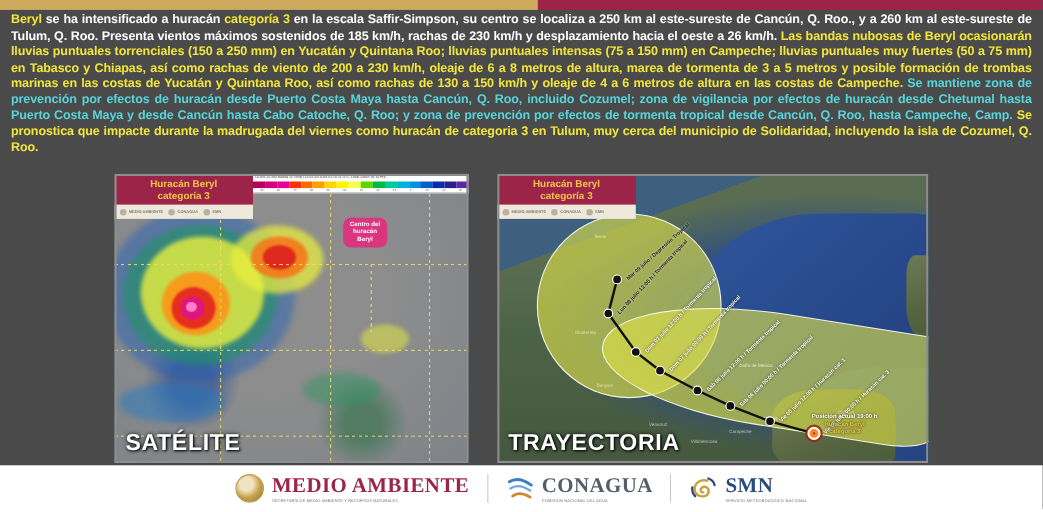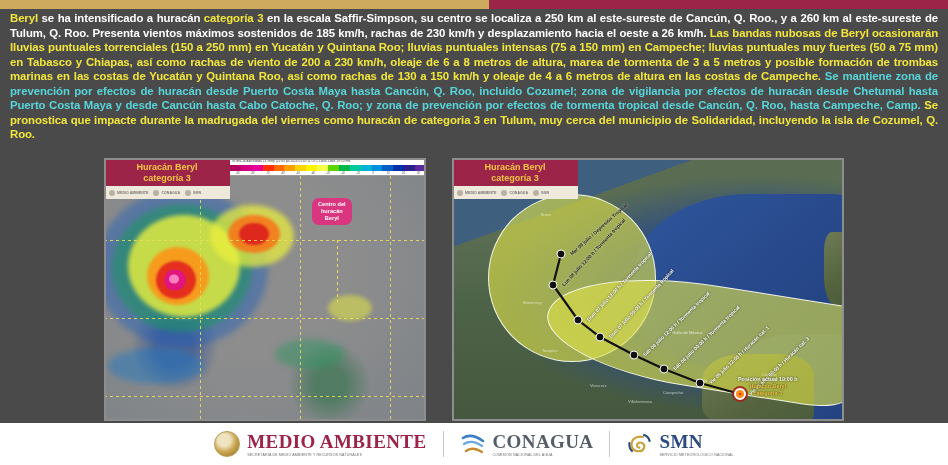--- a/index.html
+++ b/index.html
@@ -294,20 +294,21 @@
     <div class="badge" style="width:126px;">
       <span>Huracán Beryl</span>
       <span class="l2">categoría 3</span>
     </div>
     <div class="logostrip" style="top:28px; width:126px;">
       <span>MEDIO AMBIENTE</span>
       <span>CONAGUA</span>
       <span>SMN</span>
     </div>
 
+    <div class="caption">SATÉLITE</div>
     <div class="panel-frame"></div>
   </div>
 
   <div class="panel panel-tray">
     <div class="tray-img">
 
       <div class="sea" style="left:182px; top:36px; width:250px; height:175px; border-radius:46% 22% 30% 40%;"></div>
       <div class="sea" style="left:286px; top:176px; width:150px; height:95px; border-radius:38% 18% 10% 40%;"></div>
 
       <div class="land" style="left:250px; top:196px; width:112px; height:72px; border-radius:36% 30% 18% 28%;"></div>
@@ -367,20 +368,21 @@
     <div class="badge" style="width:126px;">
       <span>Huracán Beryl</span>
       <span class="l2">categoría 3</span>
     </div>
     <div class="logostrip" style="top:28px; width:126px;">
       <span>MEDIO AMBIENTE</span>
       <span>CONAGUA</span>
       <span>SMN</span>
     </div>
 
+    <div class="caption">TRAYECTORIA</div>
     <div class="panel-frame"></div>
   </div>
 
   <div class="footer">
     <div class="logo ma">
       <div class="seal"></div>
       <div class="txt">
         <b>MEDIO AMBIENTE</b>
         <s>SECRETARÍA DE MEDIO AMBIENTE Y RECURSOS NATURALES</s>
       </div>

